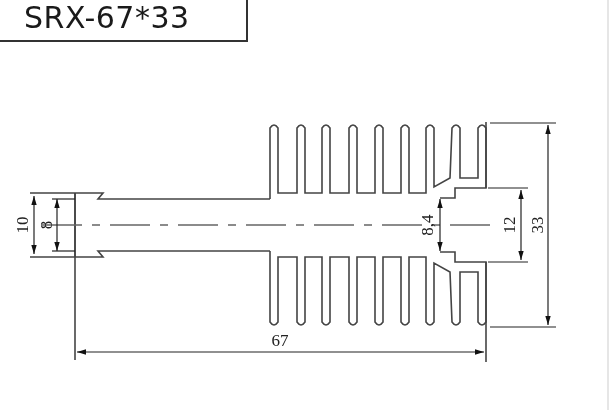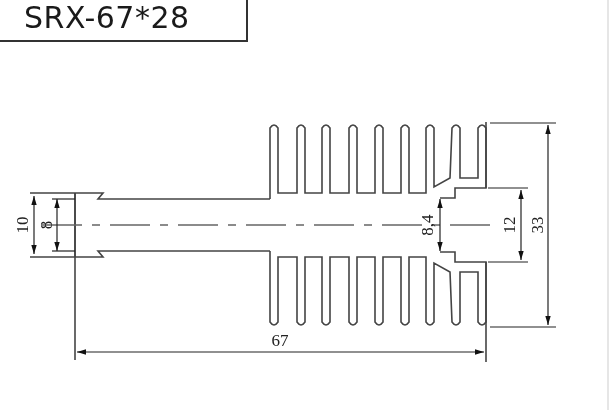--- a/index.html
+++ b/index.html
@@ -15,21 +15,21 @@
     letter-spacing: 0.5px;
   }
   .right-edge { position: absolute; right: 2px; top: 0; width: 2px; height: 410px; background: #e6e6e6; }
   svg { position: absolute; left: 0; top: 0; }
   .dim { font-family: "Liberation Serif", serif; font-size: 17px; fill: #222; }
 </style>
 </head>
 <body>
 
 <div class="title-box">
-  <span class="title-text">SRX-67*28</span>
+  <span class="title-text">SRX-67*33</span>
 </div>
 <div class="right-edge"></div>
 
 <svg width="611" height="410" viewBox="0 0 611 410">
   <defs>
     <marker id="arr" viewBox="0 0 10 10" refX="10" refY="5" markerWidth="9" markerHeight="9" orient="auto-start-reverse" markerUnits="userSpaceOnUse">
       <path d="M0,2 L10,5 L0,8 z" fill="#111"></path>
     </marker>
   </defs>
 

